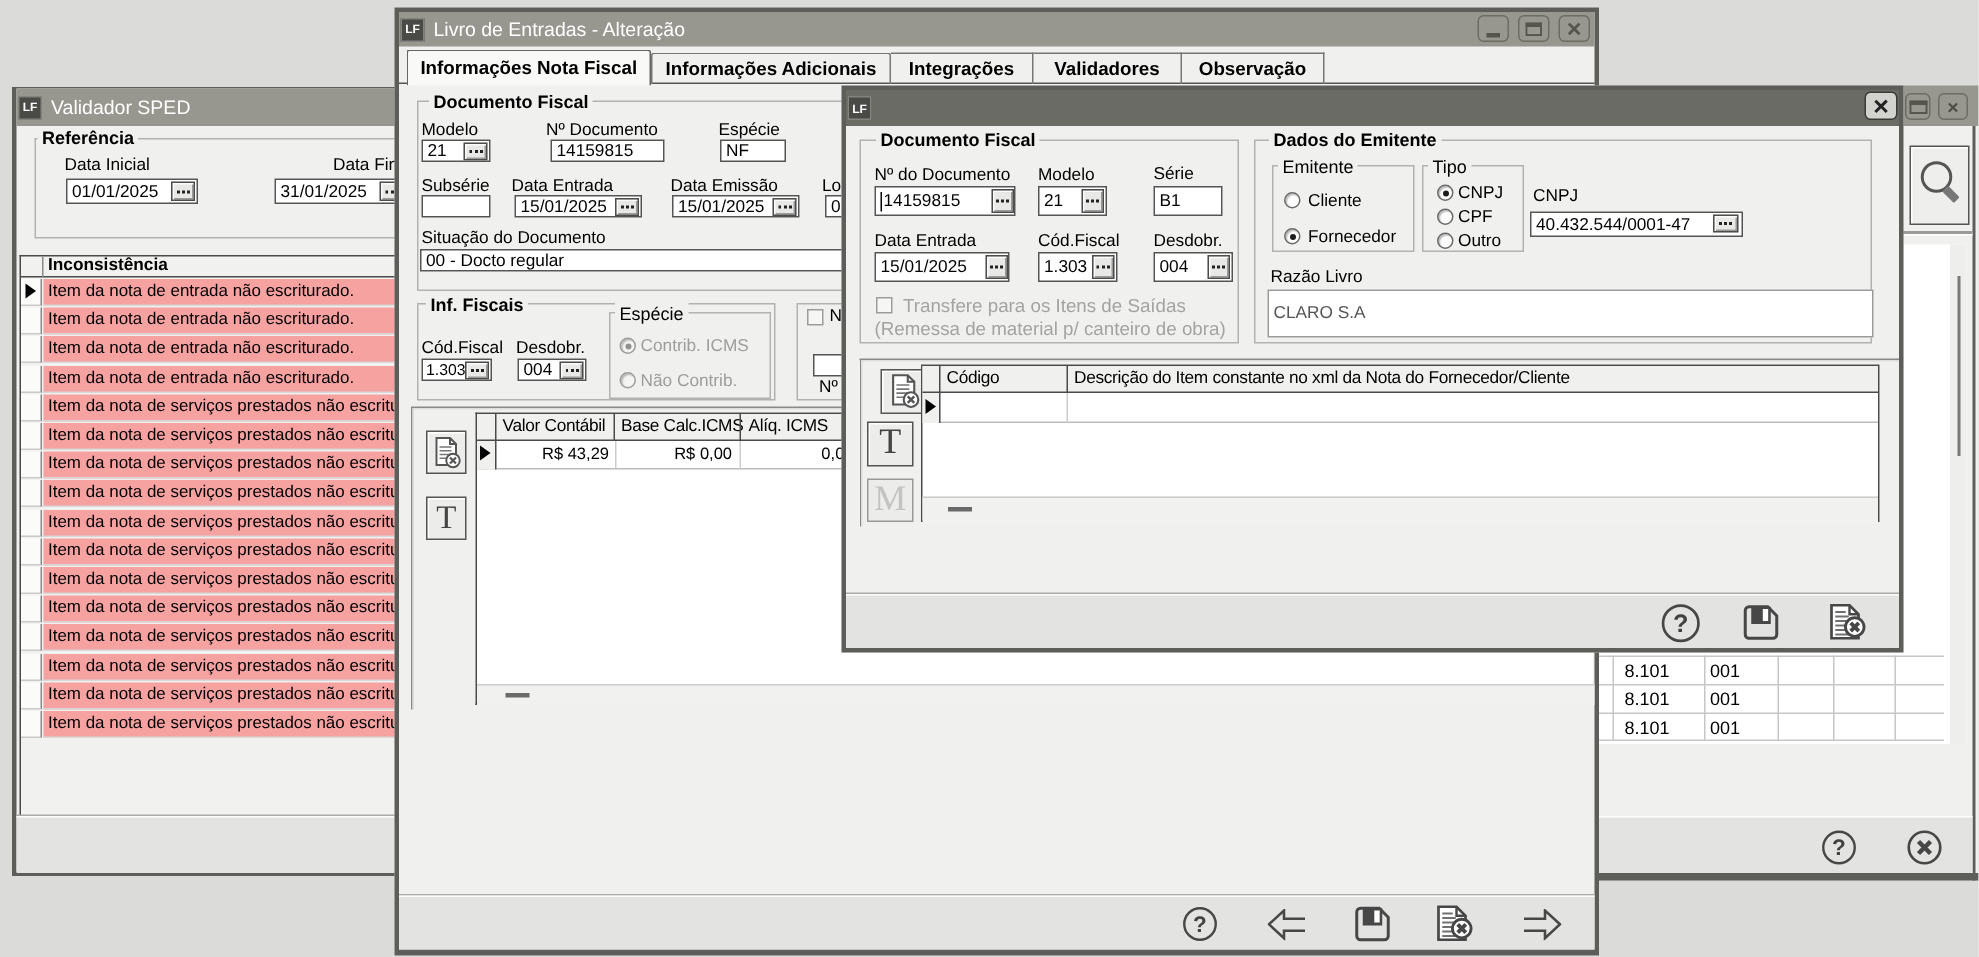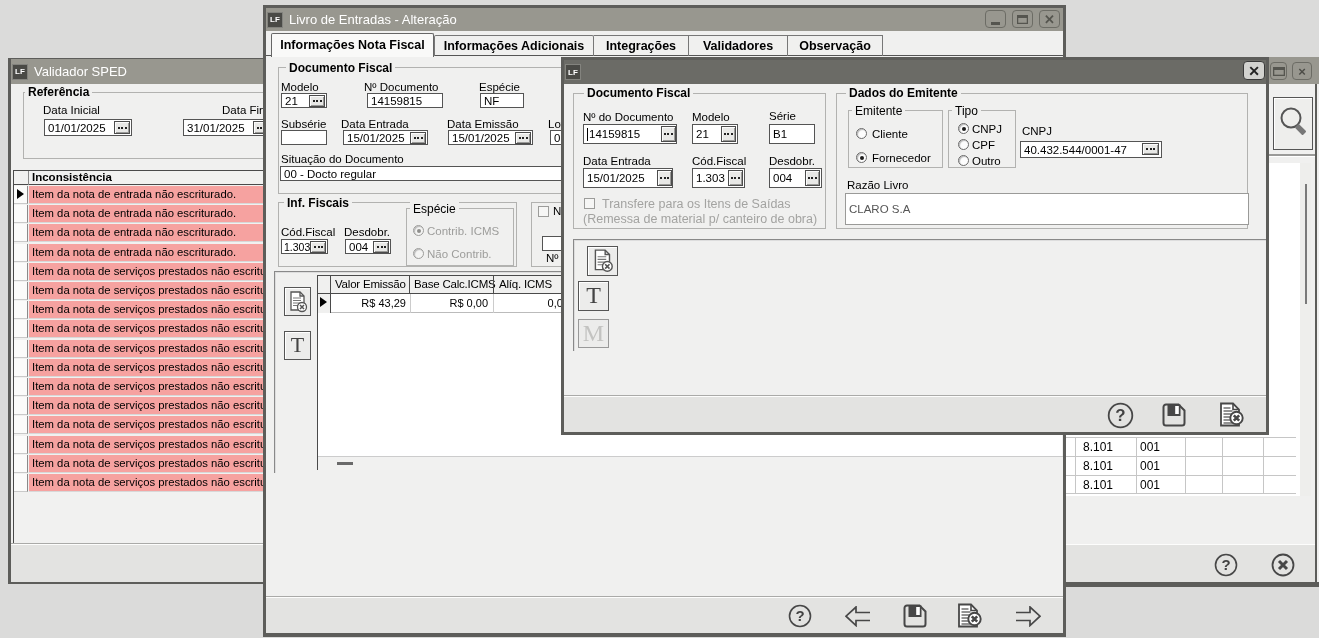--- a/index.html
+++ b/index.html
@@ -253,21 +253,21 @@
           <path d="M6 8 h8 M6 10.5 h8 M6 13 h8 M6 15.5 h8" stroke="#777" stroke-width="1"></path>
           <circle cx="15" cy="17" r="4.5" fill="#fff" stroke="#555" stroke-width="1.3"></circle>
           <path d="M13 15 l4 4 m0 -4 l-4 4" stroke="#555" stroke-width="1.5"></path>
         </svg>
     </div>
     <div class="a" style="left:8px; top:58px; width:27px; height:29px; background:#ececeb; border:1px solid #555; box-shadow:inset 1px 1px 0 #fff; text-align:center; font-family:'Liberation Serif',serif; font-size:22px; color:#444; line-height:26px;">T</div>
 
     <div class="grid" style="left:41px; top:2px; width:745px; height:195px; border-right:none;">
       <div class="ghead" style="left:0; top:0; width:740px; height:18px;">
         <div class="a" style="left:12px; top:0; width:1px; height:18px; background:#4a4a4a;"></div>
-        <div class="lab" style="left:17px; top:2px;">Valor Emissão</div>
+        <div class="lab" style="left:17px; top:2px;">Valor Contábil</div>
         <div class="a" style="left:91px; top:0; width:1px; height:18px; background:#4a4a4a;"></div>
         <div class="lab" style="left:96px; top:2px;">Base Calc.ICMS</div>
         <div class="a" style="left:175px; top:0; width:1px; height:18px; background:#4a4a4a;"></div>
         <div class="lab" style="left:181px; top:2px;">Alíq. ICMS</div>
         <div class="a" style="left:243px; top:0; width:1px; height:18px; background:#4a4a4a;"></div>
       </div>
       <div class="a" style="left:0; top:18px; width:740px; height:19px; border-bottom:1px solid #bbb;">
         <div class="a" style="left:0; top:0; width:13px; height:19px; background:#f0f0ef; border-right:1px solid #4a4a4a;">
             <div class="tri" style="margin:3px 0 0 2px; border-width:5px 0 5px 7px;"></div>
           </div>
@@ -365,20 +365,37 @@
       <svg width="24" height="26" viewBox="0 0 22 24" style="margin:1px 0 0 3px;">
           <path d="M4 2 h9 l4 4 v14 h-13 z" fill="#fff" stroke="#555" stroke-width="1.3"></path>
           <path d="M13 2 v4 h4" fill="none" stroke="#555" stroke-width="1.3"></path>
           <path d="M6 8 h8 M6 10.5 h8 M6 13 h8 M6 15.5 h8" stroke="#777" stroke-width="1"></path>
           <circle cx="15" cy="17" r="4.5" fill="#fff" stroke="#555" stroke-width="1.3"></circle>
           <path d="M13 15 l4 4 m0 -4 l-4 4" stroke="#555" stroke-width="1.5"></path>
         </svg>
     </div>
     <div class="a" style="left:3px; top:40px; width:31px; height:30px; background:#ececeb; border:1px solid #555; box-shadow:inset 1px 1px 0 #fff; text-align:center; font-family:'Liberation Serif',serif; font-size:24px; color:#444; line-height:27px;">T</div>
     <div class="a" style="left:3px; top:78px; width:31px; height:29px; background:#ececeb; border:1px solid #999; text-align:center; font-family:'Liberation Serif',serif; font-size:24px; color:#c3c3c1; line-height:27px;">M</div>
+    <div class="grid" style="left:39px; top:2px; width:639px; height:105px;">
+      <div class="ghead" style="left:0; top:0; width:637px; height:18px;">
+        <div class="a" style="left:11px; top:0; width:1px; height:18px; background:#4a4a4a;"></div>
+        <div class="lab" style="left:16px; top:2px;">Código</div>
+        <div class="a" style="left:96px; top:0; width:1px; height:18px; background:#4a4a4a;"></div>
+        <div class="lab" style="left:101px; top:2px;">Descrição do Item constante no xml da Nota do Fornecedor/Cliente</div>
+      </div>
+      <div class="a" style="left:0; top:18px; width:637px; height:20px; border-bottom:1px solid #bbb;">
+        <div class="a" style="left:0; top:0; width:12px; height:20px; background:#f0f0ef; border-right:1px solid #4a4a4a;">
+            <div class="tri" style="margin:4px 0 0 2px; border-width:5px 0 5px 7px;"></div>
+          </div>
+        <div class="a" style="left:96px; top:0; width:1px; height:20px; background:#ccc;"></div>
+      </div>
+      <div class="a" style="left:0; top:87px; width:637px; height:18px; background:#f1f1f0; border-top:1px solid #ccc;">
+        <div class="a" style="left:17px; top:6px; width:16px; height:3px; background:#6a6a6a;"></div>
+      </div>
+    </div>
   </div>
   <div class="tbar" style="top:336px; height:36px;">
     <svg class="a" style="left:543px; top:5px;" width="27" height="27" viewBox="0 0 24 24">
         <circle cx="12" cy="12" r="10.5" stroke="#474747" stroke-width="1.6" fill="none"></circle>
         <text x="12" y="17" text-anchor="middle" font-size="15" font-weight="bold" fill="#424242" font-family="Liberation Sans">?</text>
       </svg>
     <svg class="a" style="left:598px; top:6px;" width="24" height="24" viewBox="0 0 24 24">
         <path d="M4 1.5 H16.5 L22.5 7.5 V20 a2.5 2.5 0 0 1 -2.5 2.5 H4 a2.5 2.5 0 0 1 -2.5 -2.5 V4 a2.5 2.5 0 0 1 2.5 -2.5 Z" stroke="#474747" stroke-width="2" fill="none"></path>
         <rect x="5.5" y="1.5" width="13" height="11.5" fill="#474747"></rect>
         <rect x="13.2" y="3" width="3.6" height="8" fill="#fff"></rect>

